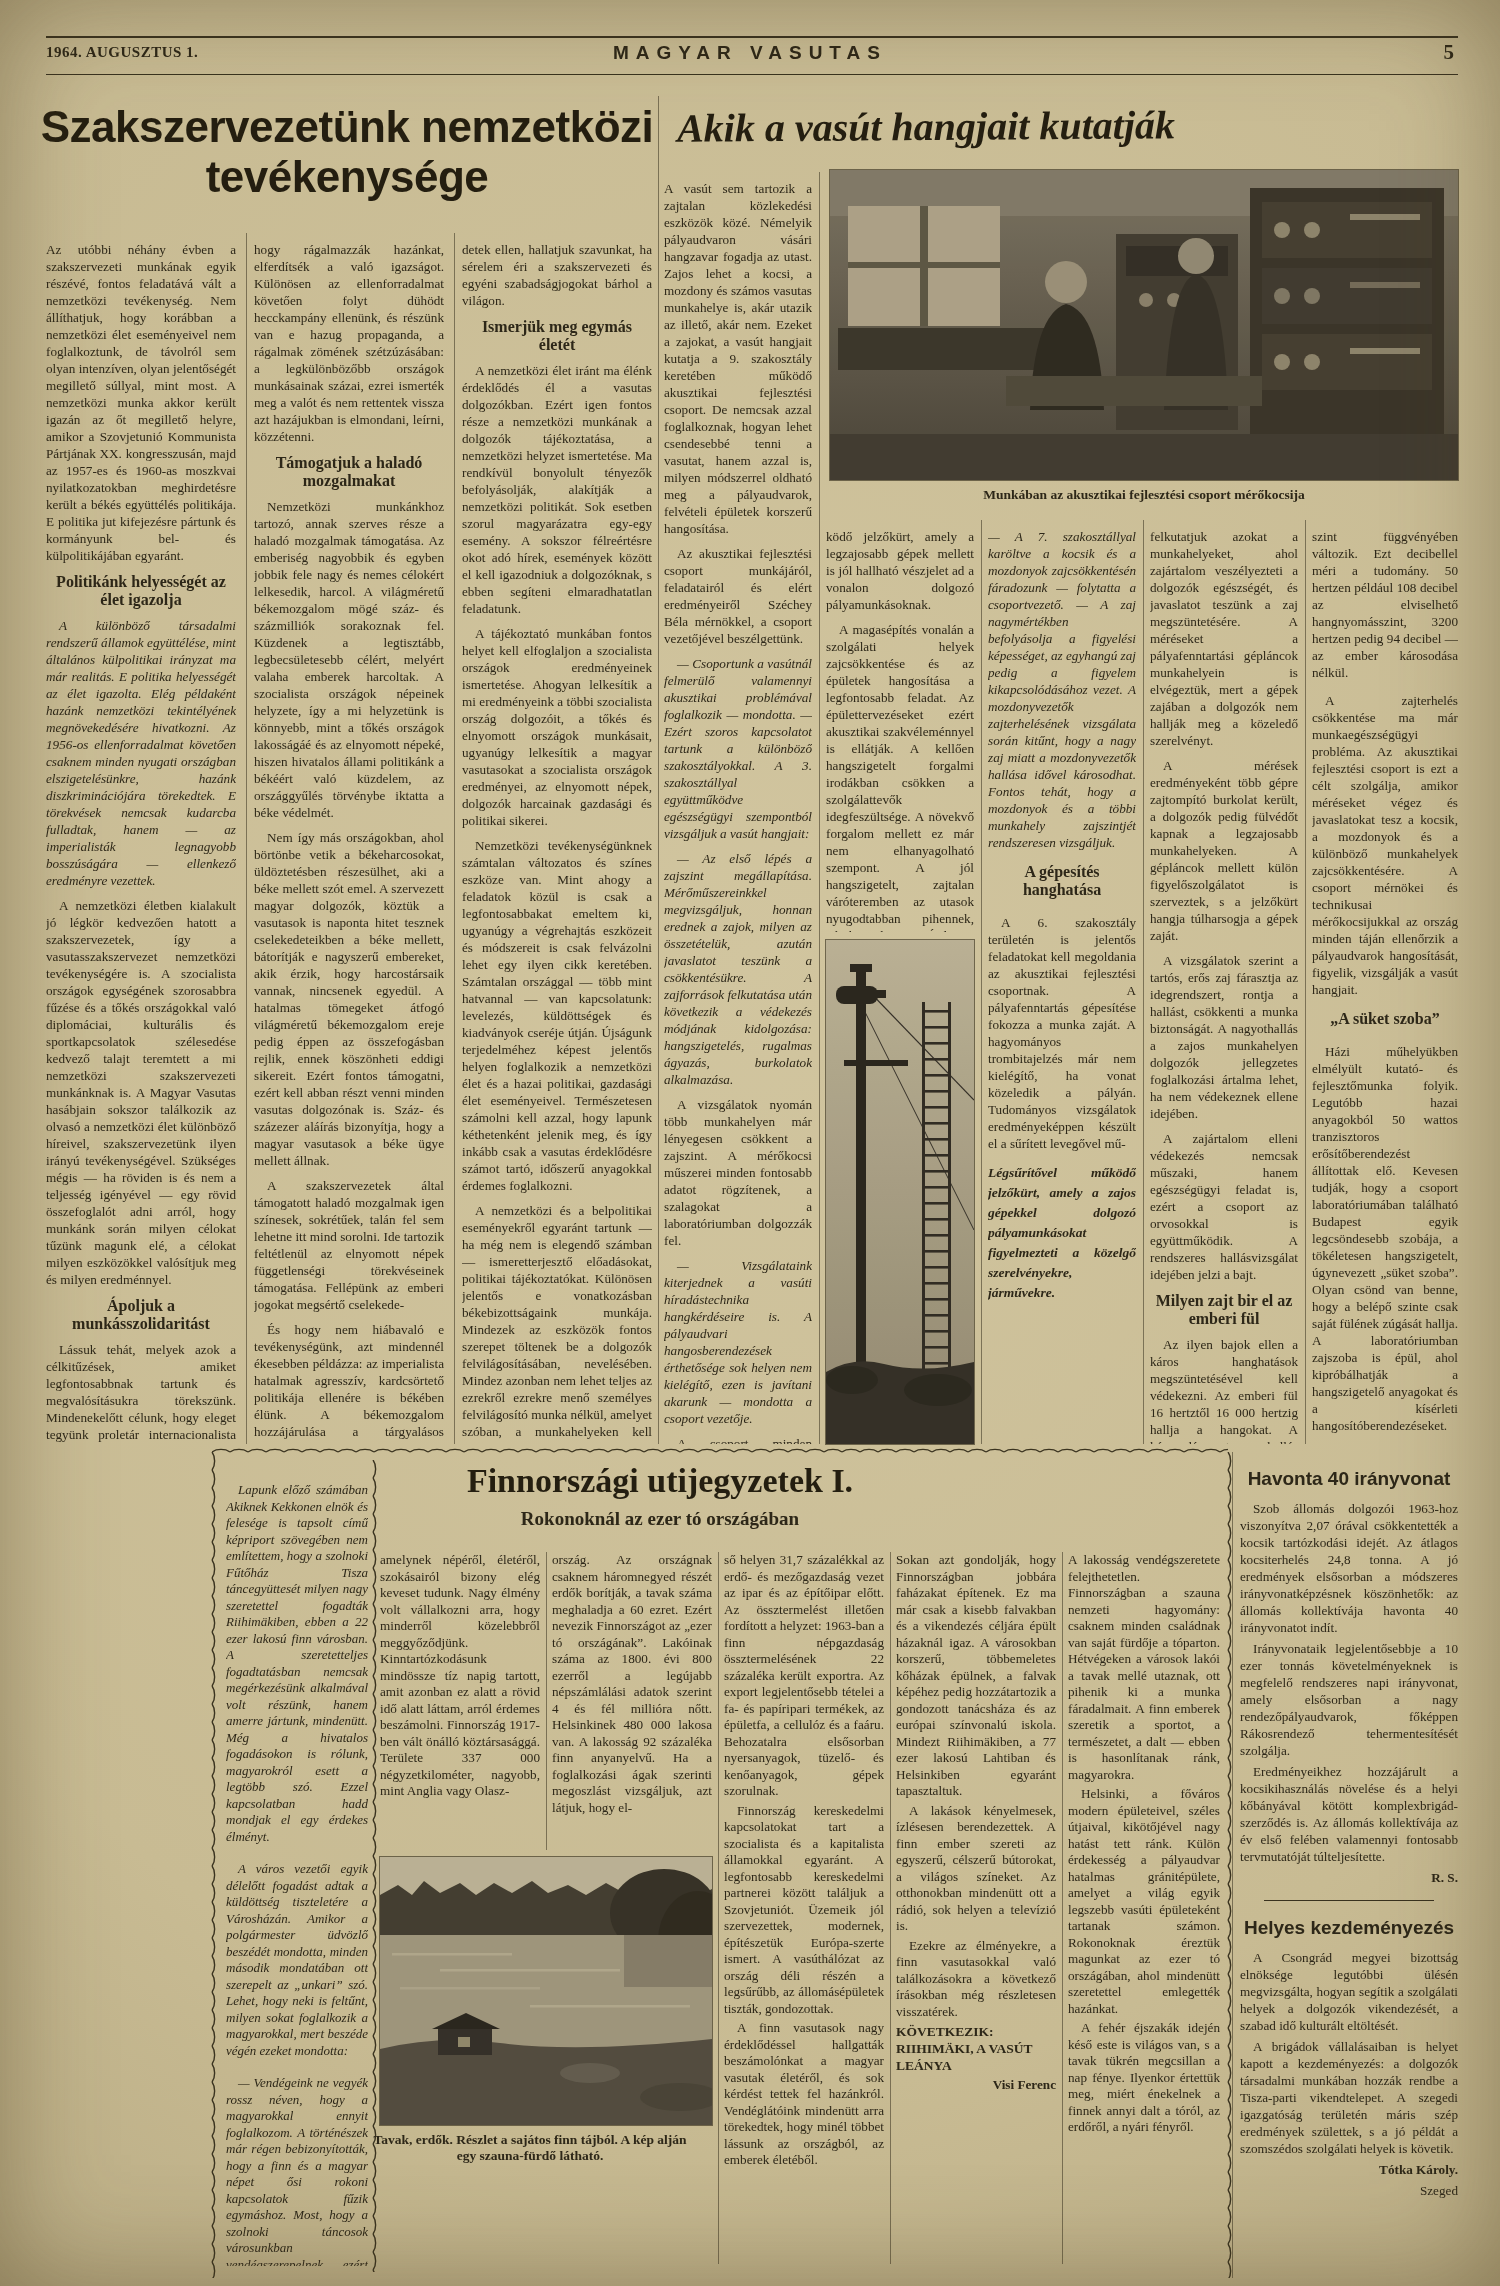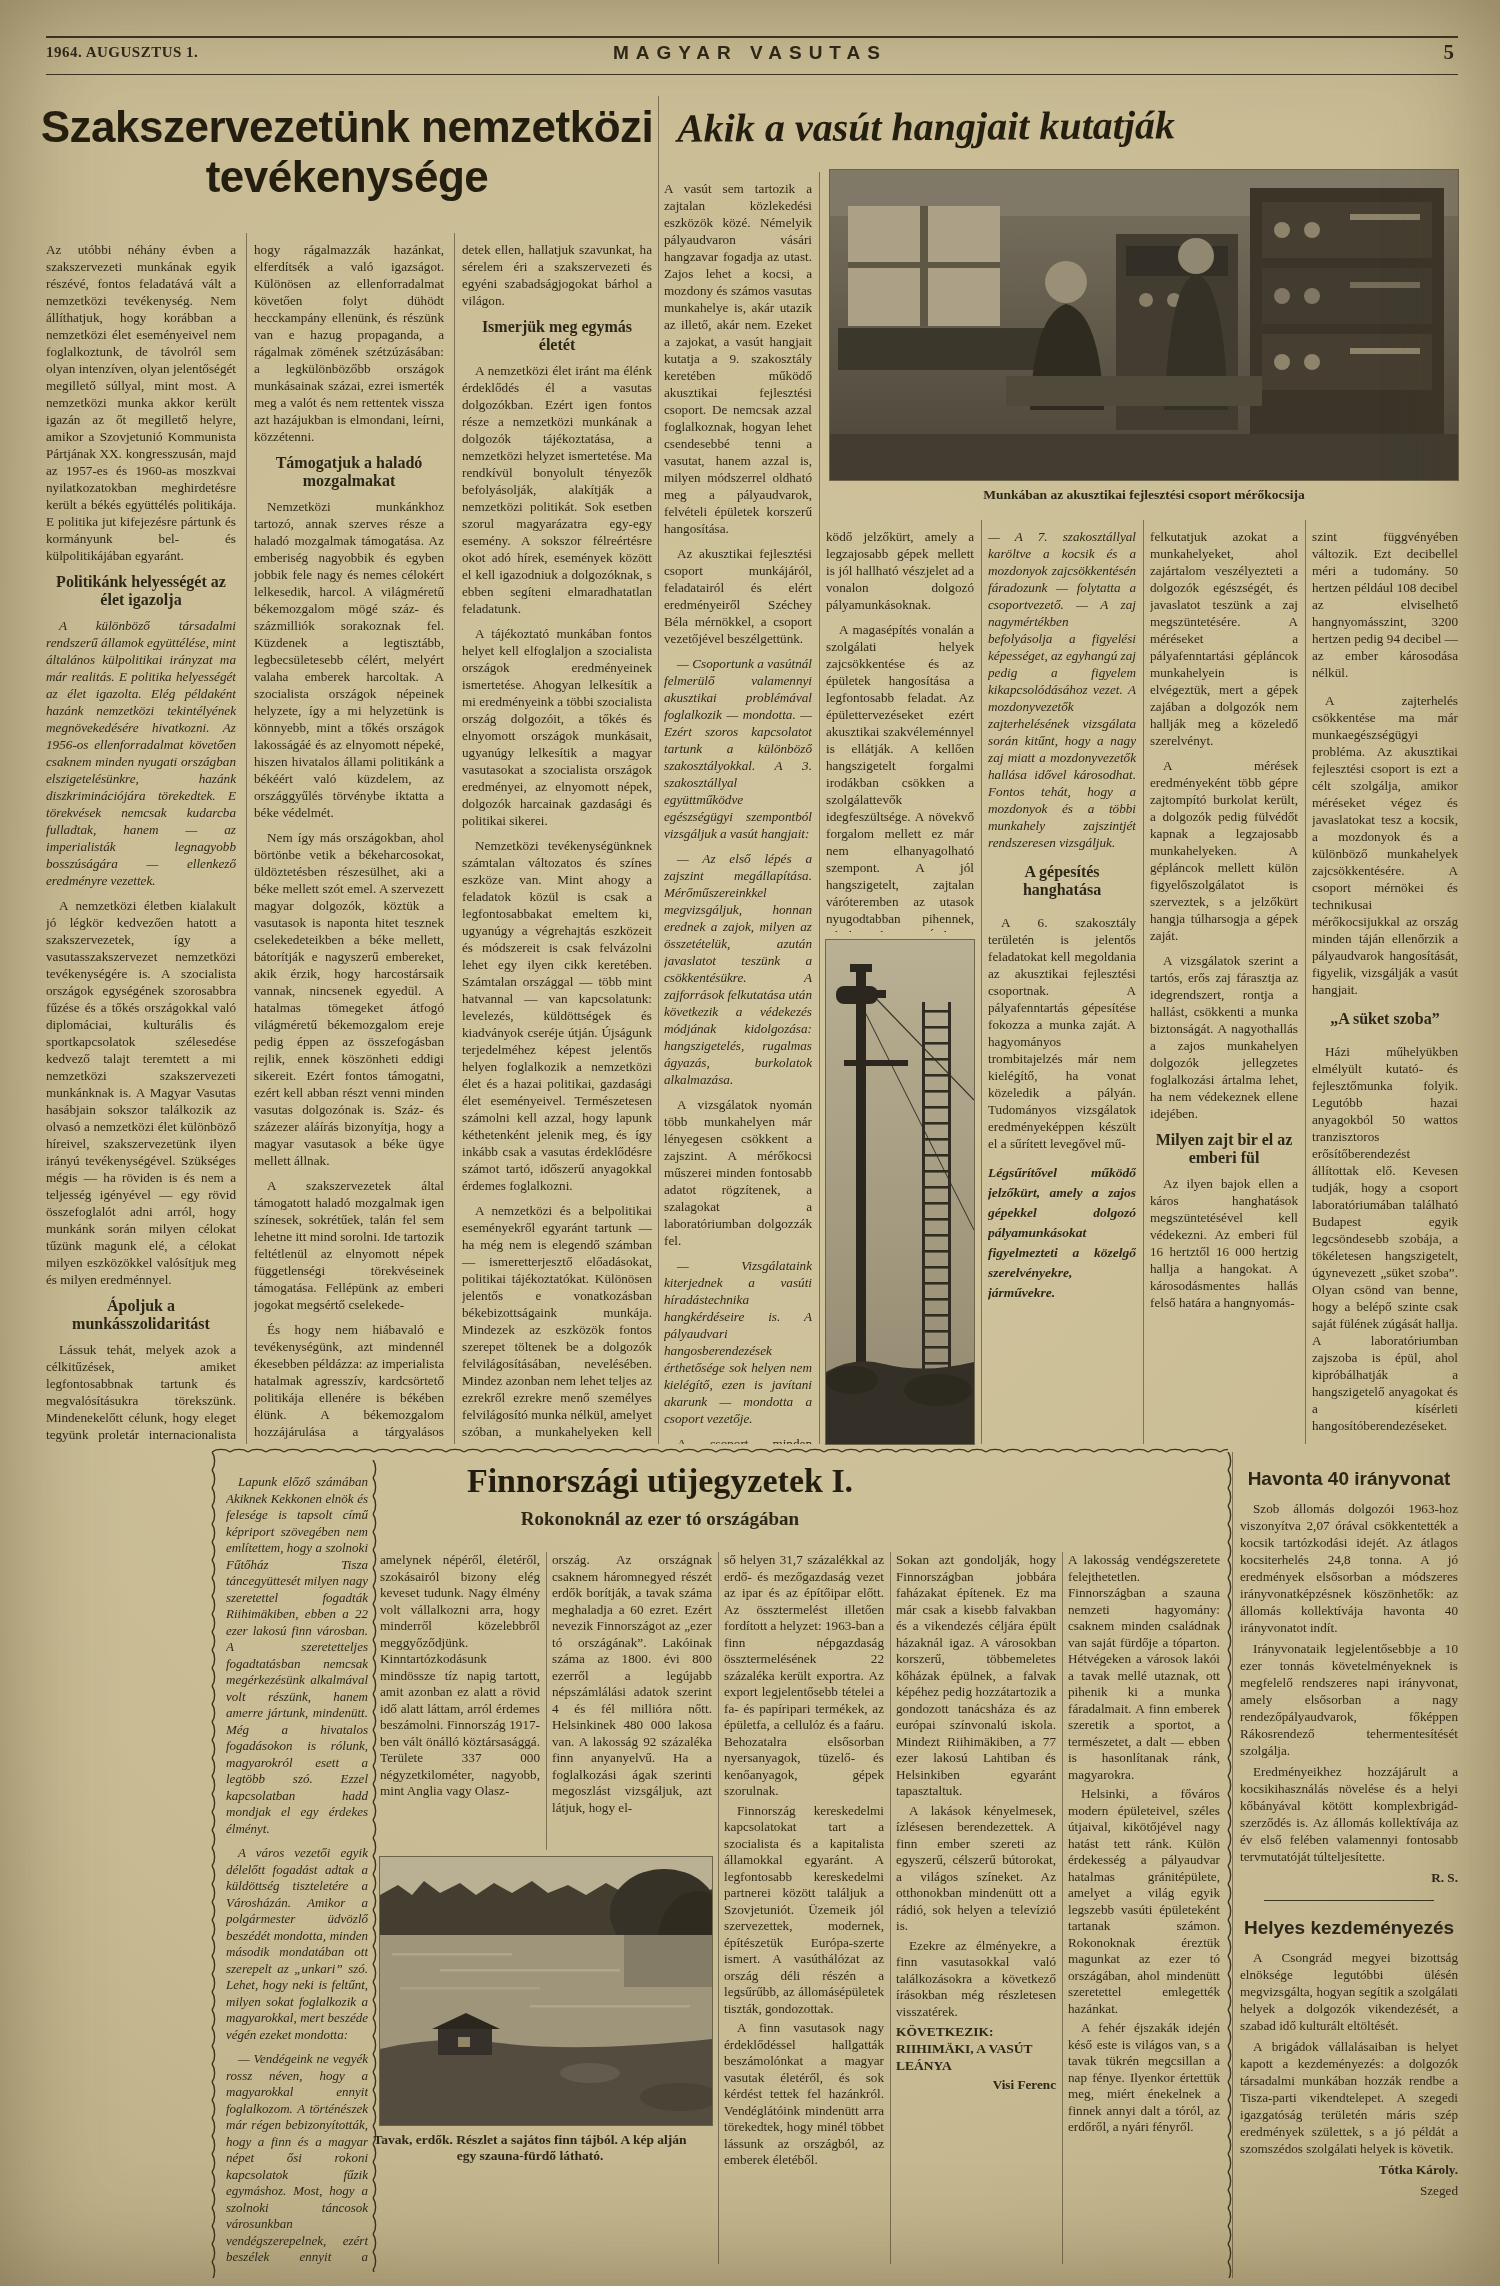--- a/index.html
+++ b/index.html
@@ -27,21 +27,21 @@
   
   .photo{position:absolute;margin:0;padding:0;background:#57523f;outline:1px solid rgba(45,38,22,.6)}
   .photo svg{display:block}
   .photocap{position:absolute;font-weight:bold;font-size:13.5px;line-height:16px;text-align:center}
   .capt2{margin-top:auto;font-weight:bold;font-style:italic;text-align:justify;font-size:13.5px;line-height:20px;text-indent:0 !important}
   .flexcol{display:flex;flex-direction:column}
   .byl{text-align:right;font-weight:bold;text-indent:0 !important}
   
   #finn{position:absolute;left:212px;top:1452px;width:1016px;height:826px}
   #finn-sidebar{position:absolute;left:14px;top:14px;width:142px;height:800px;font-style:italic;font-size:13px;line-height:16.5px;text-align:justify;overflow:hidden}
-  #finn-sidebar p{margin:8px 0 4px;text-indent:12px}
+  #finn-sidebar p{margin:16px 0 4px;text-indent:12px}
   #finn-title{position:absolute;left:168px;top:10px;width:560px;text-align:center;font-weight:bold;font-size:34px;line-height:38px;color:#241e10;white-space:nowrap}
   #finn-sub{position:absolute;left:168px;top:56px;width:560px;text-align:center;font-weight:bold;font-size:19px}
   .fcol{position:absolute;width:160px;font-size:13.2px;line-height:16.5px;text-align:justify;overflow:hidden}
   .fcol p{margin:0 0 3px;text-indent:13px}
   .fcol p.noind{text-indent:0}
   .teaser{font-weight:bold;text-align:left;font-size:13.5px;line-height:17px;margin-top:18px;text-indent:0 !important}
   
   #briefs{position:absolute;left:1240px;top:1452px;width:218px;height:826px;font-size:13.2px;line-height:17px;text-align:justify;overflow:hidden}
   #briefs p{margin:0 0 4px;text-indent:13px}
   .brief-title{font-family:"Liberation Sans","DejaVu Sans",sans-serif;font-weight:bold;text-align:center;font-size:19px;line-height:22px;margin:16px 0 10px;text-indent:0 !important}
@@ -212,20 +212,21 @@
       <p>A 6. szakosztály területén is jelentős feladatokat kell megoldania az akusztikai fejlesztési csoportnak. A pályafenntartás gépesítése fokozza a munka zaját. A hagyományos trombitajelzés már nem kielégítő, ha vonat közeledik a pályán. Tudományos vizsgálatok eredményeképpen készült el a sűrített levegővel mű-</p>
       <p class="capt2">Légsűrítővel működő jelzőkürt, amely a zajos gépekkel dolgozó pályamunkásokat figyelmezteti a közelgő szerelvényekre, járművekre.</p>
     </div>
 
     <div class="vline" style="left:1143px;top:520px;height:924px"></div>
 
     <div class="col" style="left:1150px;top:520px;width:148px;height:924px">
       <p class="noind">felkutatjuk azokat a munkahelyeket, ahol zajártalom veszélyezteti a dolgozók egészségét, és javaslatot teszünk a zaj megszüntetésére. A méréseket a pályafenntartási gépláncok munkahelyein is elvégeztük, mert a gépek zajában a dolgozók nem hallják meg a közeledő szerelvényt.</p>
       <p>A mérések eredményeként több gépre zajtompító burkolat került, a dolgozók pedig fülvédőt kapnak a legzajosabb munkahelyeken. A gépláncok mellett külön figyelőszolgálatot is szerveztek, s a jelzőkürt hangja túlharsogja a gépek zaját.</p>
       <p>A vizsgálatok szerint a tartós, erős zaj fárasztja az idegrendszert, rontja a hallást, csökkenti a munka biztonságát. A nagyothallás a zajos munkahelyen dolgozók jellegzetes foglalkozási ártalma lehet, ha nem védekeznek ellene idejében.</p>
+      <p>A zajártalom elleni védekezés nemcsak műszaki, hanem egészségügyi feladat is, ezért a csoport az orvosokkal is együttműködik. A rendszeres hallásvizsgálat idejében jelzi a bajt.</p>
       <h3 class="subhead">Milyen zajt bir el az emberi fül</h3>
       <p>Az ilyen bajok ellen a káros hanghatások megszüntetésével kell védekezni. Az emberi fül 16 hertztől 16 000 hertzig hallja a hangokat. A károsodásmentes hallás felső határa a hangnyomás-</p>
     </div>
 
     <div class="vline" style="left:1305px;top:520px;height:924px"></div>
 
     <div class="col flexcol" style="left:1312px;top:520px;width:146px;height:924px">
       <p class="noind">szint függvényében változik. Ezt decibellel méri a tudomány. 50 hertzen például 108 decibel az elviselhető hangnyomásszint, 3200 hertzen pedig 94 decibel — az ember károsodása nélkül.</p>
       <p>A zajterhelés csökkentése ma már munkaegészségügyi probléma. Az akusztikai fejlesztési csoport is ezt a célt szolgálja, amikor méréseket végez és javaslatokat tesz a kocsik, a mozdonyok és a különböző munkahelyek zajcsökkentésére. A csoport mérnökei és technikusai mérőkocsijukkal az ország minden táján ellenőrzik a pályaudvarok hangosítását, figyelik, vizsgálják a vasút hangjait.</p>
       <h3 class="subhead">„A süket szoba”</h3>

